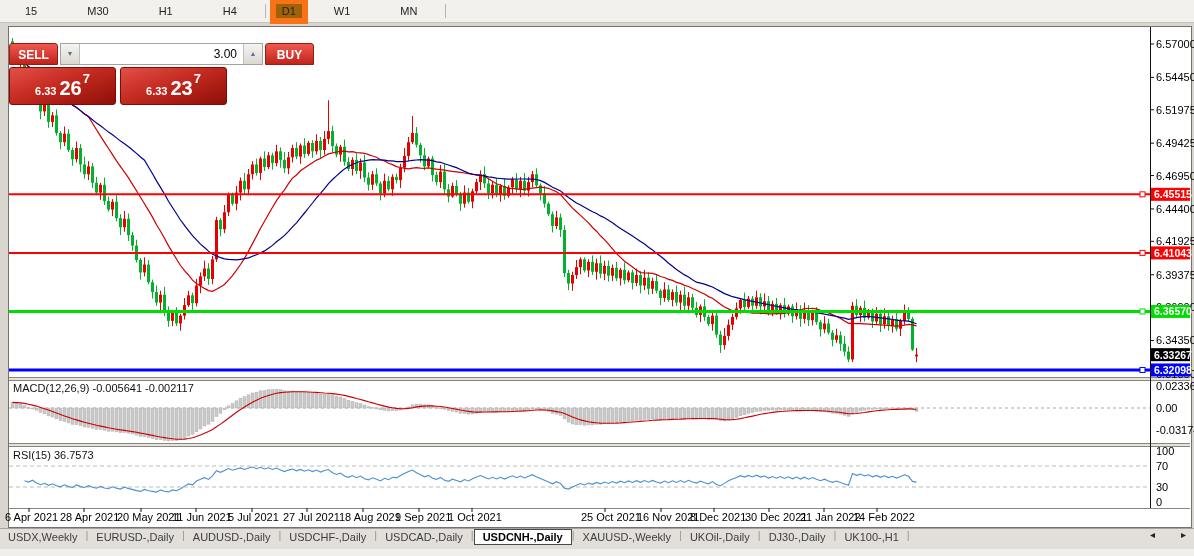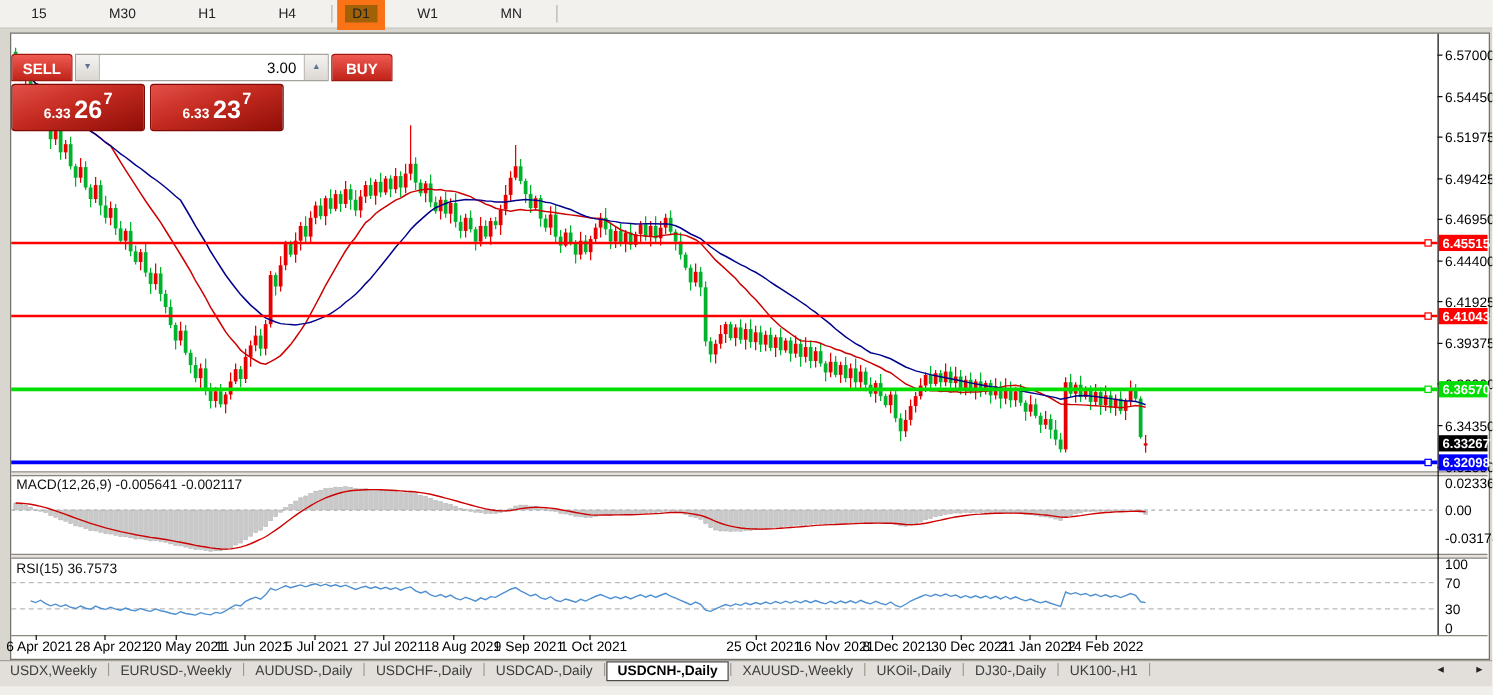--- a/index.html
+++ b/index.html
@@ -867,21 +867,21 @@
       </div>
     </div>
   </div>
 
   <div class="pane-label macd-label">MACD(12,26,9) -0.005641 -0.002117</div>
   <div class="pane-label rsi-label">RSI(15) 36.7573</div>
 
   <div class="tabbar" id="tab-bar">
       <span class="tab">USDX,Weekly</span>
       <span class="tab-sep">|</span>
-      <span class="tab">EURUSD-,Weekly</span>
+      <span class="tab">EURUSD-,Daily</span>
       <span class="tab-sep">|</span>
       <span class="tab">AUDUSD-,Daily</span>
       <span class="tab-sep">|</span>
       <span class="tab">USDCHF-,Daily</span>
       <span class="tab-sep">|</span>
       <span class="tab">USDCAD-,Daily</span>
       <span class="tab-sep">|</span>
       <span class="tab active">USDCNH-,Daily</span>
       <span class="tab-sep">|</span>
       <span class="tab">XAUUSD-,Weekly</span>

